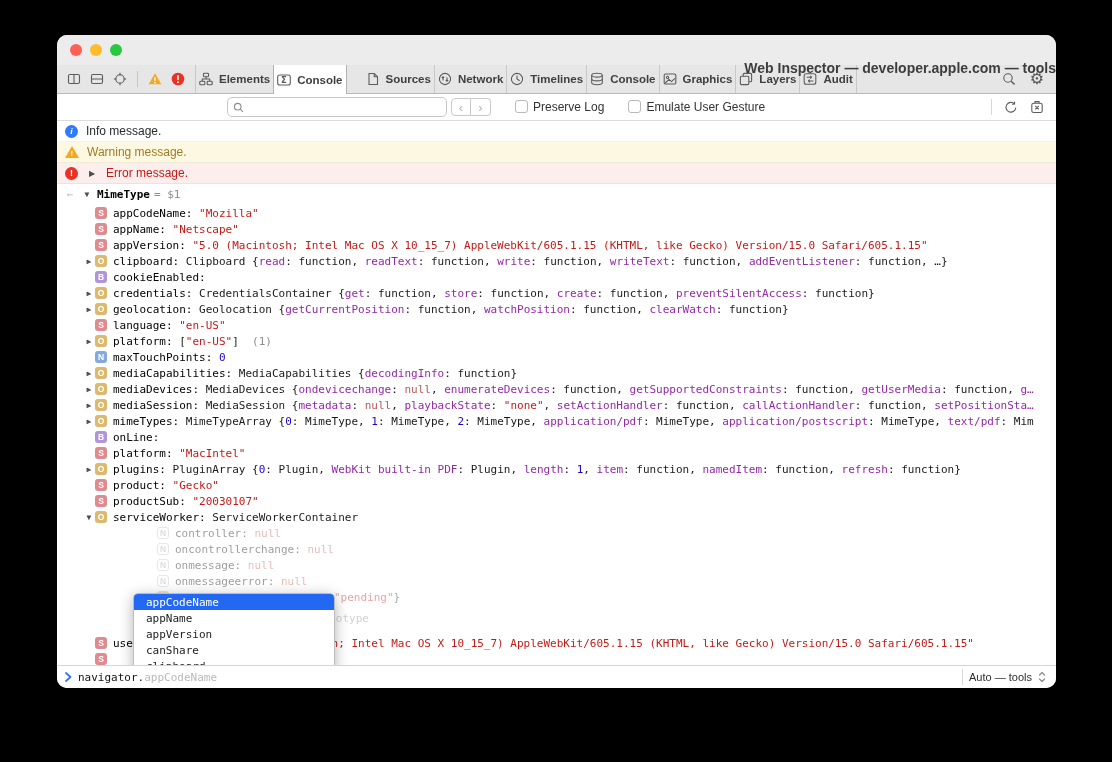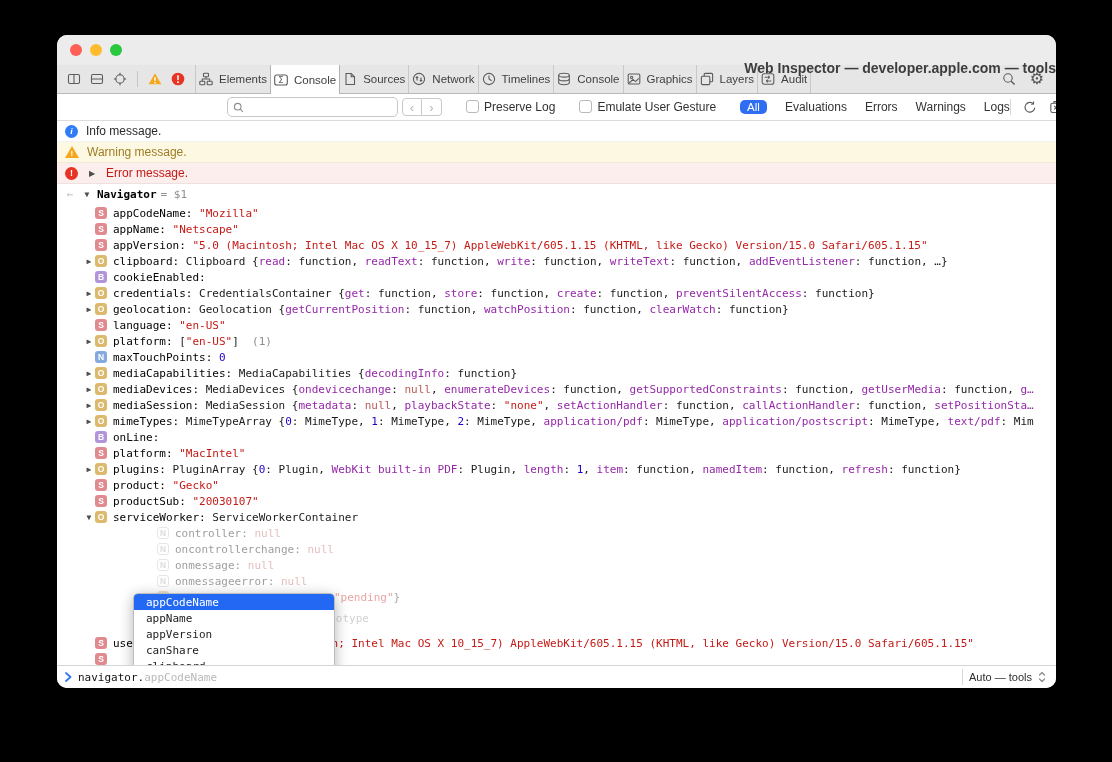--- a/index.html
+++ b/index.html
@@ -9,24 +9,24 @@
   
   .titlebar{height:30px;background:#ececec;display:flex;align-items:center;position:relative;}
   .lights{position:absolute;left:13px;top:0;height:30px;display:flex;align-items:center;gap:8px;}
   .light{width:12px;height:12px;border-radius:50%;}
   .title{flex:1;text-align:right;font-size:14px;font-weight:700;color:#3d3d3d;margin-top:36px;}
   
   .tabbar{height:29px;background:#e6e6e6;border-bottom:1px solid #b9b9b9;display:flex;align-items:stretch;box-sizing:border-box;}
   .tb-group{display:flex;align-items:center;gap:9px;padding:0 10px;}
   .tb-divider{width:1px;height:16px;background:#c6c6c6;align-self:center;}
   .tab{display:flex;align-items:center;gap:6px;padding:0 3px;font-size:11.5px;color:#3f3f3f;
-    border-left:1px solid #c8c8c8;cursor:default;white-space:nowrap;}
+    border-left:1px solid #c8c8c8;cursor:default;white-space:nowrap;font-weight:bold;}
   .tab:last-of-type{border-right:1px solid #c8c8c8;}
   .tab.active{background:#fff;border-left:1px solid #b2b2b2;border-right:1px solid #b2b2b2;margin-bottom:-1px;}
-  .tab.active + .tab{border-left:none;}
+  .tab.active + .tab{border-left:none;margin-left:16px;}
   .tb-right{margin-left:auto;display:flex;align-items:center;gap:14px;padding:0 12px;}
   .icon14{width:14px;height:14px;display:inline-block;}
   .gear{font-size:16px;color:#555;line-height:1;}
   
   .filterbar{height:27px;background:#fff;border-bottom:1px solid #dcdcdc;display:flex;align-items:center;
     box-sizing:border-box;font-size:12px;color:#333;}
   .searchbox{margin-left:170px;width:208px;height:18px;border:1px solid #c7c7c7;border-radius:5px;
     display:flex;align-items:center;padding:0 5px;gap:2px;background:#fff;}
   .navbtns{display:flex;margin-left:4px;}
   .navbtn{width:20px;height:18px;border:1px solid #c9c9c9;background:#fff;display:flex;align-items:center;
@@ -258,27 +258,20 @@
       <span class="navbtn right">›</span>
     </div>
     <label class="chk">
       <span class="chkbox"></span>
       <span>Preserve Log</span>
     </label>
     <label class="chk">
       <span class="chkbox"></span>
       <span>Emulate User Gesture</span>
     </label>
-    <div class="scopes" id="scope-strip">
-        <span class="scope active">All</span>
-        <span class="scope">Evaluations</span>
-        <span class="scope">Errors</span>
-        <span class="scope">Warnings</span>
-        <span class="scope">Logs</span>
-      </div>
     <div class="fb-right">
       <div class="fb-divider"></div>
       <span class="icon14" id="refresh-icon">
           <svg width="14" height="14" viewBox="0 0 14 14" fill="none" stroke="#5c5c5c" stroke-width="1.1">
             <path d="M11.8,7.6 A4.9,4.9 0 1 1 10.4,3.8"></path>
             <path d="M10.5,1.4 L10.6,4.1 L8,4.3" stroke-width="1.1"></path>
           </svg>
         </span>
       <span class="icon14" id="clear-console-icon">
           <svg width="14" height="14" viewBox="0 0 14 14" fill="none" stroke="#5c5c5c" stroke-width="1.1">
@@ -303,21 +296,21 @@
         </div>
         <div class="msg error">
           <span class="micon error">!</span>
           <span class="exp">▶</span>
           <span class="mtext">Error message.</span>
         </div>
       </div>
     <div class="resultrow">
       <span class="backarrow">←</span>
       <span class="exp">▼</span>
-      <span class="rname" style="font-family:'DejaVu Sans Mono',monospace;">Navigator</span>
+      <span class="rname" style="font-family:'DejaVu Sans Mono',monospace;">MimeType</span>
       <span class="gray" style="font-family:'DejaVu Sans Mono',monospace;">= $1</span>
     </div>
     <div id="prop-rows">
         <div class="prow" style="padding-left: 26px;"><span class="exp lead"></span><span class="badge S">S</span><span class="pname">appCodeName: </span><span class="seg str">"Mozilla"</span></div>
         <div class="prow" style="padding-left: 26px;"><span class="exp lead"></span><span class="badge S">S</span><span class="pname">appName: </span><span class="seg str">"Netscape"</span></div>
         <div class="prow" style="padding-left: 26px;"><span class="exp lead"></span><span class="badge S">S</span><span class="pname">appVersion: </span><span class="seg str">"5.0 (Macintosh; Intel Mac OS X 10_15_7) AppleWebKit/605.1.15 (KHTML, like Gecko) Version/15.0 Safari/605.1.15"</span></div>
         <div class="prow" style="padding-left: 26px;"><span class="exp lead">▶</span><span class="badge O">O</span><span class="pname">clipboard: </span><span class="seg plain">Clipboard {</span><span class="seg key">read</span><span class="seg plain">: function, </span><span class="seg key">readText</span><span class="seg plain">: function, </span><span class="seg key">write</span><span class="seg plain">: function, </span><span class="seg key">writeText</span><span class="seg plain">: function, </span><span class="seg key">addEventListener</span><span class="seg plain">: function, …}</span></div>
         <div class="prow" style="padding-left: 26px;"><span class="exp lead"></span><span class="badge B">B</span><span class="pname">cookieEnabled: </span><span class="seg bool">true</span></div>
         <div class="prow" style="padding-left: 26px;"><span class="exp lead">▶</span><span class="badge O">O</span><span class="pname">credentials: </span><span class="seg plain">CredentialsContainer {</span><span class="seg key">get</span><span class="seg plain">: function, </span><span class="seg key">store</span><span class="seg plain">: function, </span><span class="seg key">create</span><span class="seg plain">: function, </span><span class="seg key">preventSilentAccess</span><span class="seg plain">: function}</span></div>
         <div class="prow" style="padding-left: 26px;"><span class="exp lead">▶</span><span class="badge O">O</span><span class="pname">geolocation: </span><span class="seg plain">Geolocation {</span><span class="seg key">getCurrentPosition</span><span class="seg plain">: function, </span><span class="seg key">watchPosition</span><span class="seg plain">: function, </span><span class="seg key">clearWatch</span><span class="seg plain">: function}</span></div>

